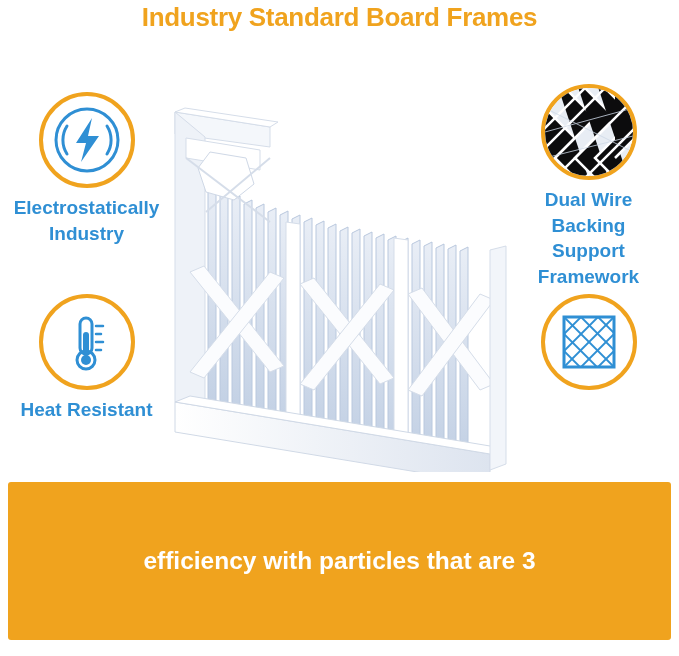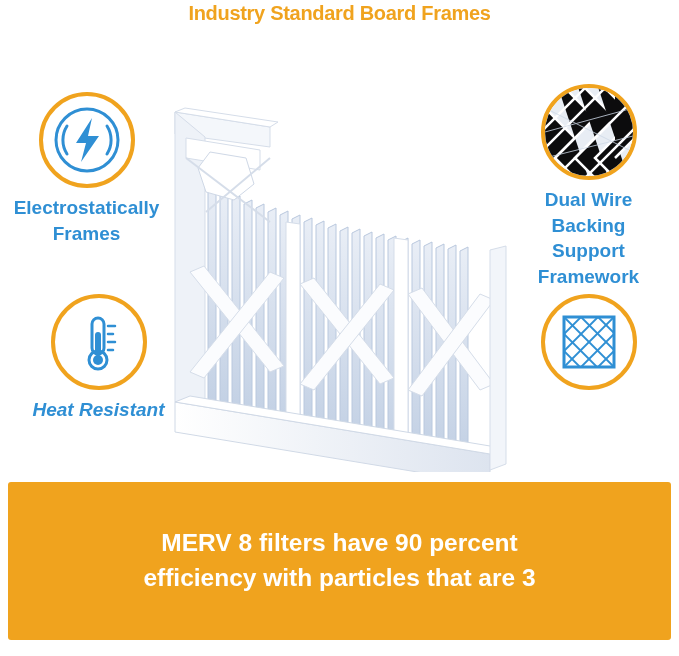--- a/index.html
+++ b/index.html
@@ -21,21 +21,21 @@
     background: #ffffff;
   }
 
   
   #title {
     position: absolute;
     top: 2px;
     left: 0;
     width: 679px;
     text-align: center;
-    font-size: 20px;
+    font-size: 26px;
     font-weight: bold;
     color: #f0a31e;
     letter-spacing: -0.3px;
     white-space: nowrap;
   }
 
   
   .feature {
     position: absolute;
     width: 165px;
@@ -62,21 +62,21 @@
     font-size: 19px;
     font-weight: bold;
     color: #2f8fd4;
     line-height: 1.35;
   }
   .feature-label .sub {
     display: block;
   }
 
   #feature-electro { left: 4px;   top: 92px; }
-  #feature-heat    { left: 16px;   top: 294px; font-style: italic; }
+  #feature-heat    { left: 4px;   top: 294px; }
   #feature-wire    { left: 506px; top: 84px; }
   #feature-indus   { left: 506px; top: 294px; }
 
   
   #filter-art {
     position: absolute;
     left: 150px;
     top: 72px;
     width: 380px;
     height: 400px;
@@ -187,21 +187,21 @@
     <div class="badge">
       <svg width="88" height="88" viewBox="0 0 88 88">
         <circle cx="44" cy="44" r="31" fill="none" stroke="#2f8fd4" stroke-width="3"></circle>
         <polygon points="49,22 33,47 43,47 38,66 56,40 45,40" fill="#2f8fd4"></polygon>
         <path d="M24 30 A26 26 0 0 0 24 58" fill="none" stroke="#2f8fd4" stroke-width="3" stroke-linecap="round"></path>
         <path d="M64 30 A26 26 0 0 1 64 58" fill="none" stroke="#2f8fd4" stroke-width="3" stroke-linecap="round"></path>
       </svg>
     </div>
     <div class="feature-label">
       <span>Electrostatically</span>
-      <span class="sub">Frames</span>
+      <span class="sub">Industry</span>
     </div>
   </div>
 
   <div class="feature" id="feature-heat">
     <div class="badge">
       <svg width="88" height="88" viewBox="0 0 88 88">
         <rect x="37" y="20" width="12" height="36" rx="6" fill="none" stroke="#2f8fd4" stroke-width="3"></rect>
         <circle cx="43" cy="62" r="9" fill="none" stroke="#2f8fd4" stroke-width="3"></circle>
         <rect x="40" y="34" width="6" height="24" rx="3" fill="#2f8fd4"></rect>
         <circle cx="43" cy="62" r="5" fill="#2f8fd4"></circle>
@@ -261,18 +261,17 @@
           <path d="M19 53 L35 69"></path>
           <path d="M36 19 L69 52"></path>
           <path d="M53 19 L69 35"></path>
         </g>
       </svg>
     </div>
   </div>
 
   <div id="banner">
     <div id="banner-text">
-      <div>MERV 8 filters have 90 percent</div>
       <div>efficiency with particles that are 3</div>
     </div>
   </div>
 
 </div>
 
 </body></html>

